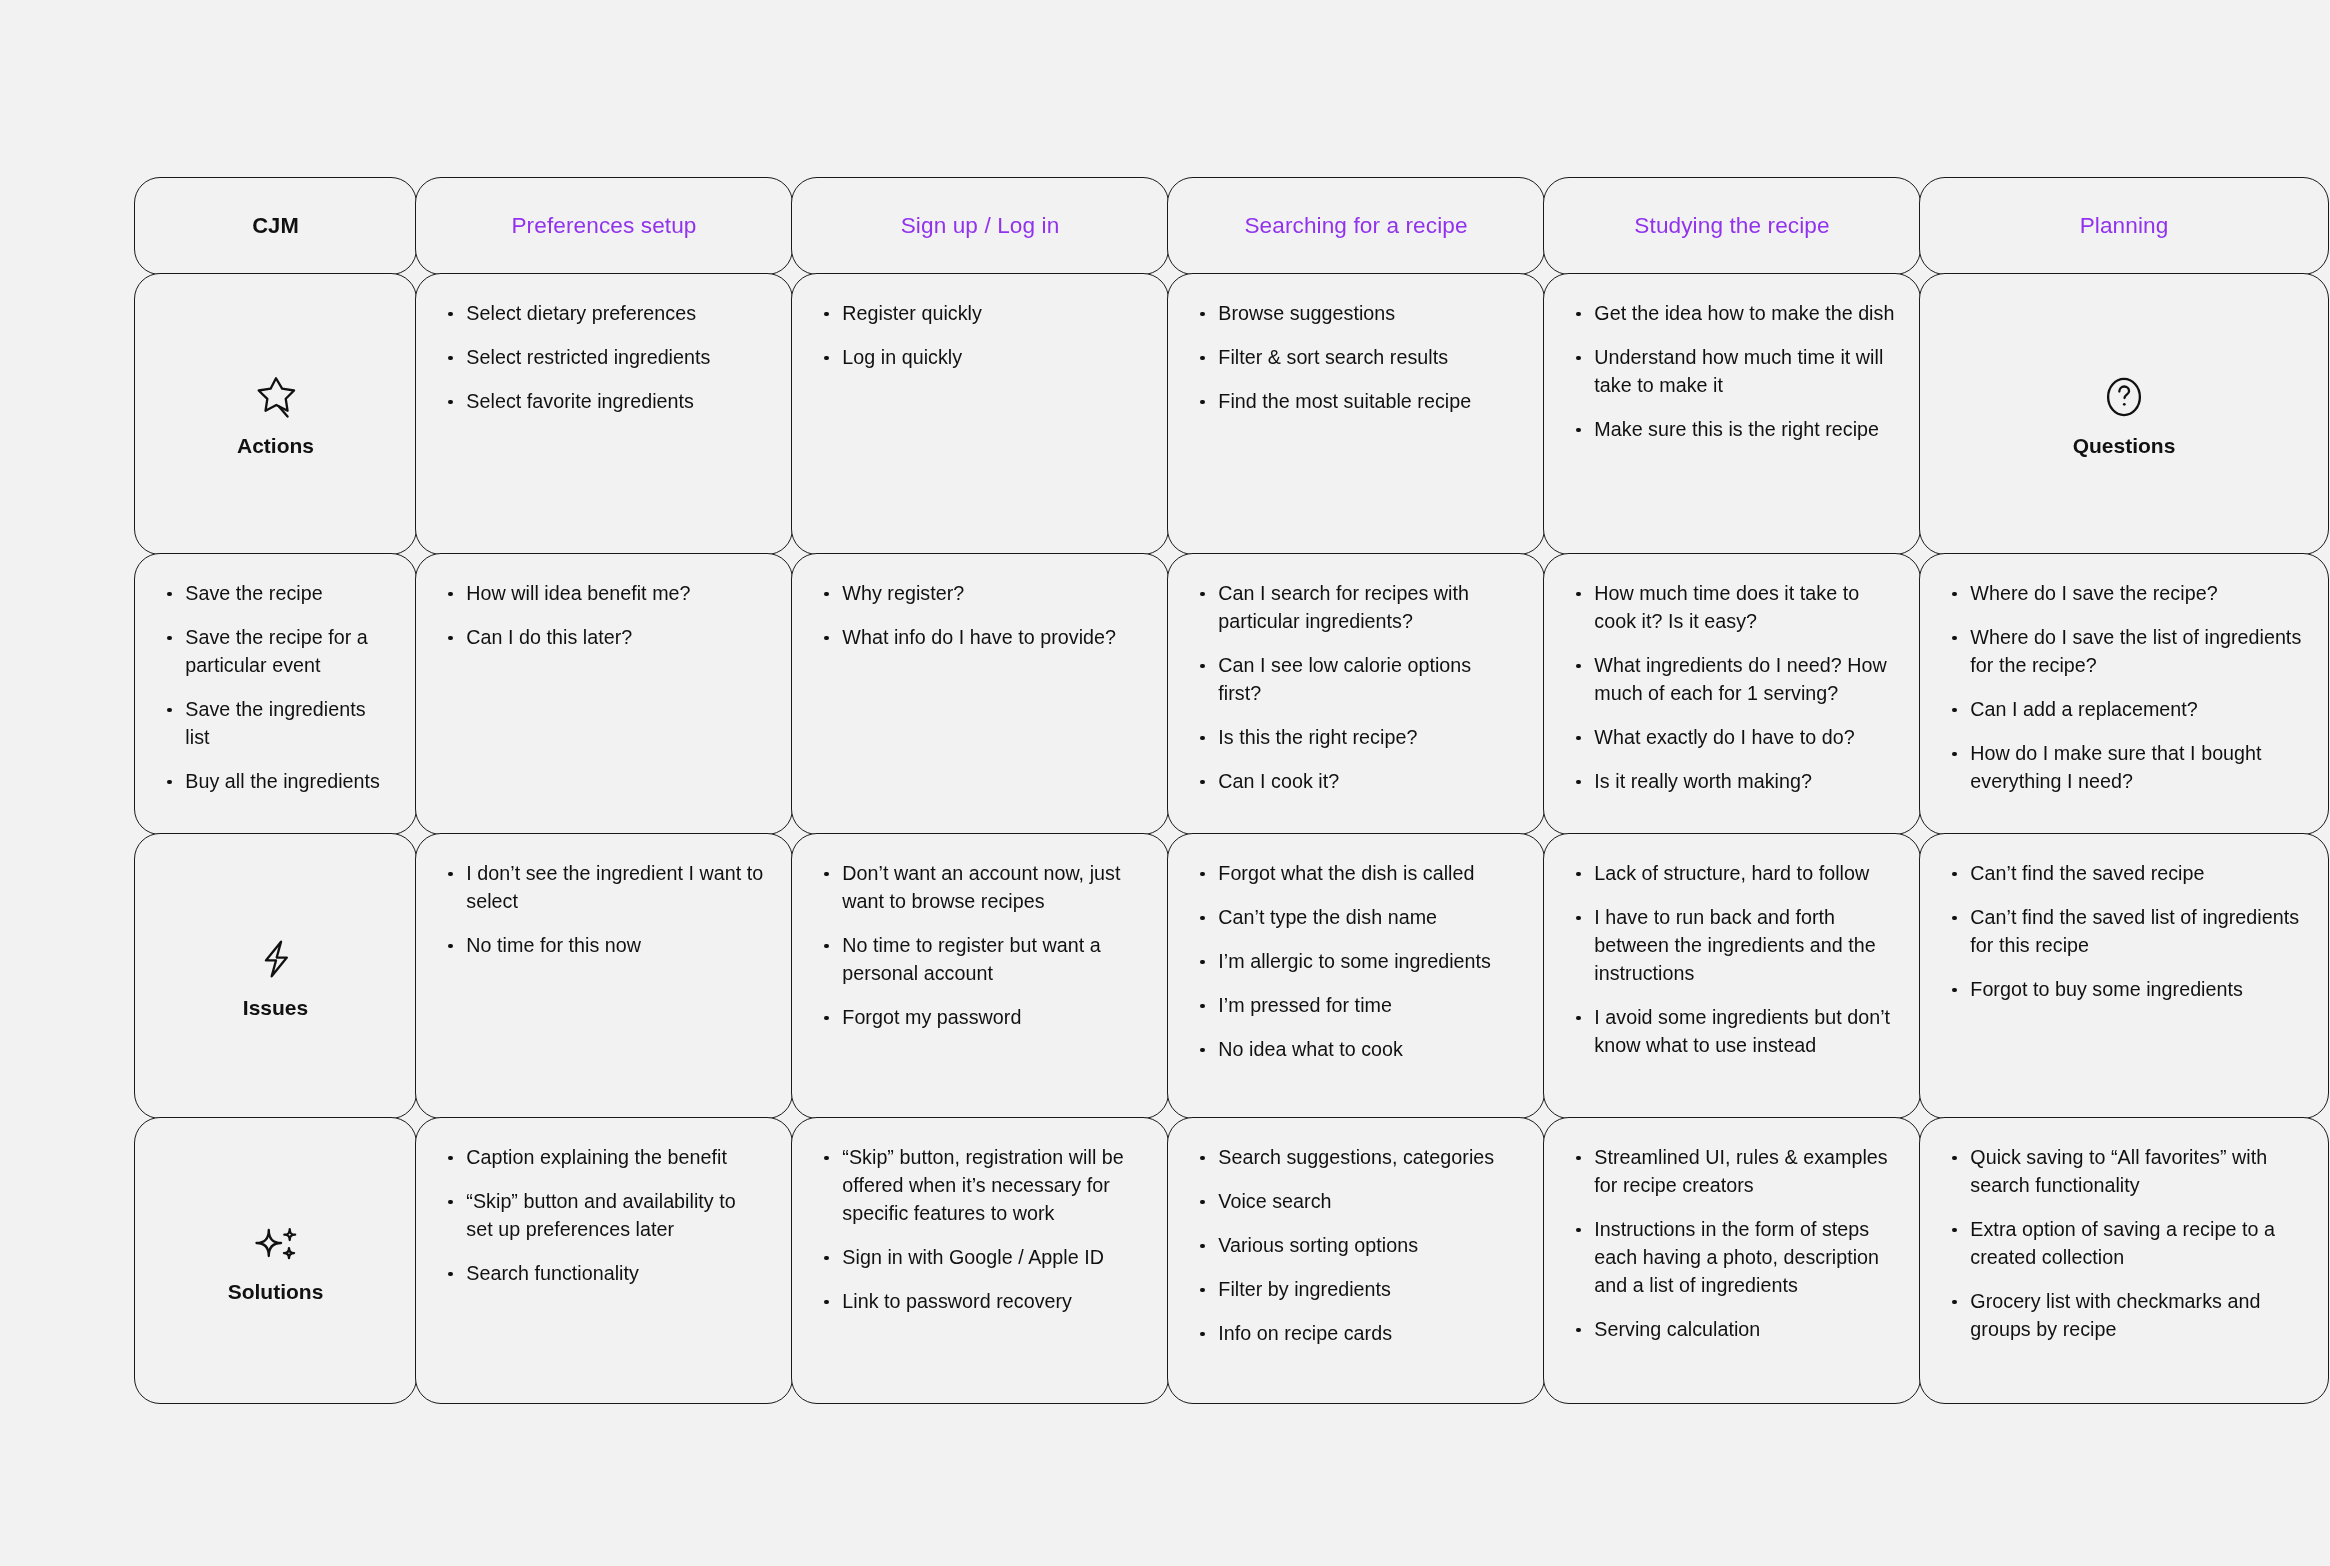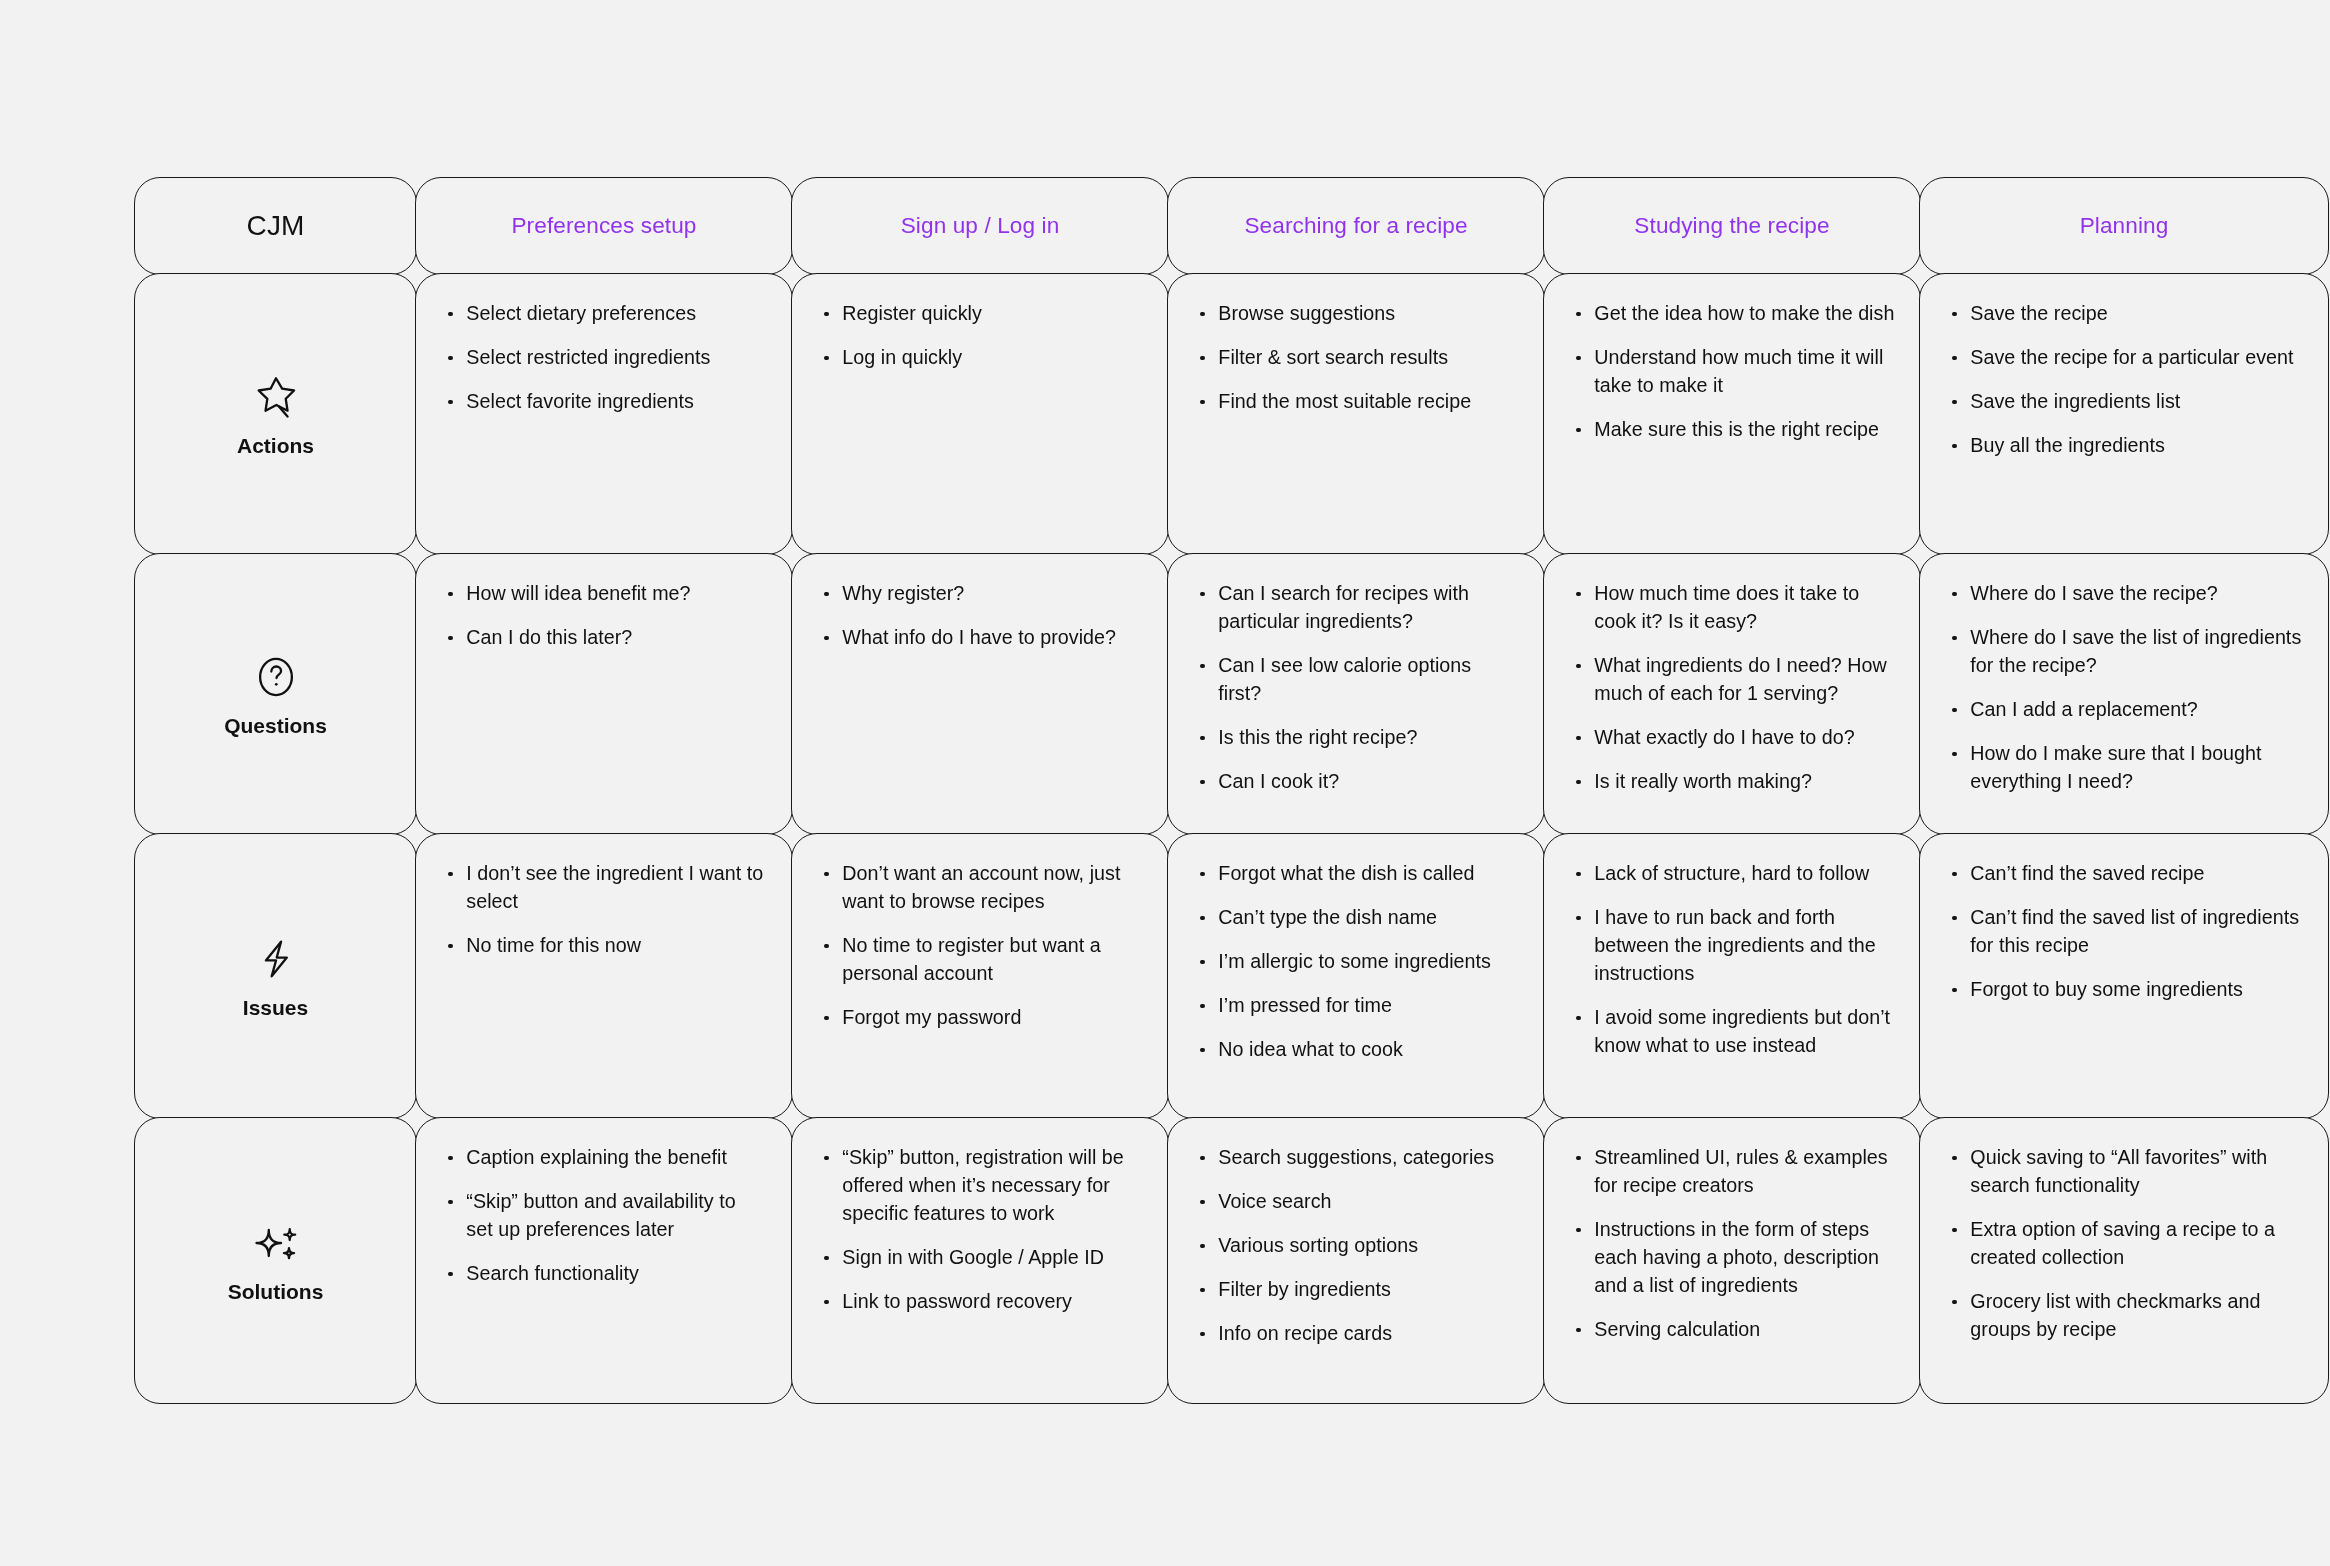--- a/index.html
+++ b/index.html
@@ -32,22 +32,22 @@
     margin: -0.7px;            
   }
 
   
   .hdr {
     display: flex;
     align-items: center;
     justify-content: center;
   }
   .hdr-label {
-    font-size: 28px;
-    font-weight: 400;
+    font-size: 22px;
+    font-weight: 700;
     color: #111111;
     letter-spacing: 0.1px;
   }
   .hdr-label.stage {
     color: #9133ec;
     font-weight: 500;
     font-size: 22.6px;
   }
 
   
@@ -152,39 +152,39 @@
       <li>Find the most suitable recipe</li>
     </ul>
   </div>
   <div class="cell content">
     <ul class="bullets">
       <li>Get the idea how to make the dish</li>
       <li>Understand how much time it will take to make it</li>
       <li>Make sure this is the right recipe</li>
     </ul>
   </div>
-  <div class="cell content">
-    <ul class="bullets">
-      <li>Save the recipe</li>
-      <li>Save the recipe for a particular event</li>
-      <li>Save the ingredients list</li>
-      <li>Buy all the ingredients</li>
-    </ul>
-  </div>
-
   <div class="cell rowlabel">
     <span class="ricon">
       <svg viewBox="0 0 72 72" width="52" height="52" fill="none" stroke="#111111" stroke-width="3.2" stroke-linecap="round" stroke-linejoin="round">
         <ellipse cx="36" cy="36" rx="22" ry="25"></ellipse>
         <path d="M29.5 28.5c0-4 3-7 6.8-7 3.8 0 6.7 2.8 6.7 6.4 0 4.6-6.3 5.2-6.3 9.6"></path>
         <circle cx="36.4" cy="46.2" r="1.9" fill="#111111" stroke="none"></circle>
       </svg>
     </span>
     <span class="rtext">Questions</span>
   </div>
+
+  <div class="cell content">
+    <ul class="bullets">
+      <li>Save the recipe</li>
+      <li>Save the recipe for a particular event</li>
+      <li>Save the ingredients list</li>
+      <li>Buy all the ingredients</li>
+    </ul>
+  </div>
   <div class="cell content">
     <ul class="bullets">
       <li>How will idea benefit me?</li>
       <li>Can I do this later?</li>
     </ul>
   </div>
   <div class="cell content">
     <ul class="bullets">
       <li>Why register?</li>
       <li>What info do I have to provide?</li>

